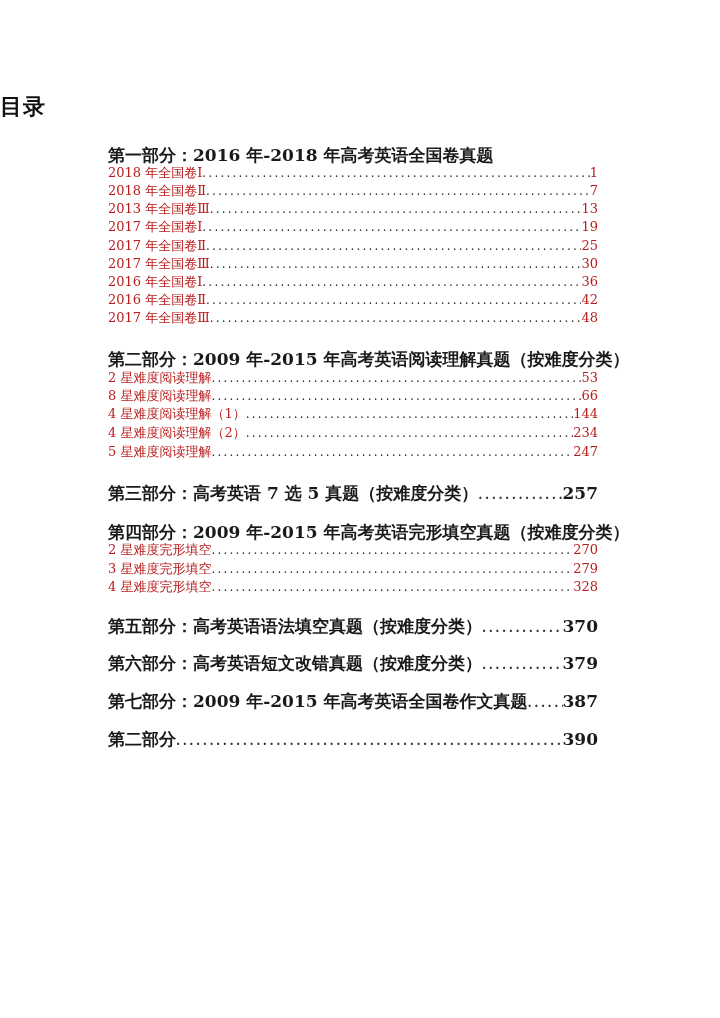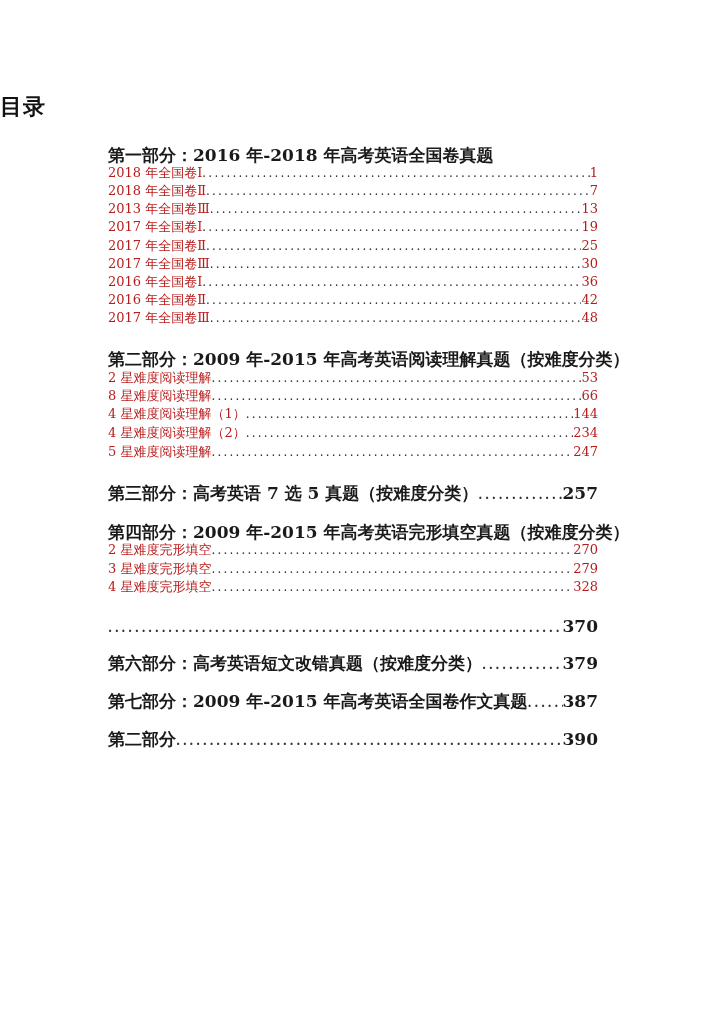--- a/index.html
+++ b/index.html
@@ -121,20 +121,21 @@
     <span class="dots"></span>
     <span class="page">279</span>
   </div>
 <div class="line sub" style="top:578px">
     <span class="label">4 星难度完形填空</span>
     <span class="dots"></span>
     <span class="page">328</span>
   </div>
 
 <div class="line head" style="top:617px">
+    <span class="label">第五部分：高考英语语法填空真题（按难度分类）</span>
     <span class="dots"></span>
     <span class="page">370</span>
   </div>
 
 <div class="line head" style="top:654px">
     <span class="label">第六部分：高考英语短文改错真题（按难度分类）</span>
     <span class="dots"></span>
     <span class="page">379</span>
   </div>
 

